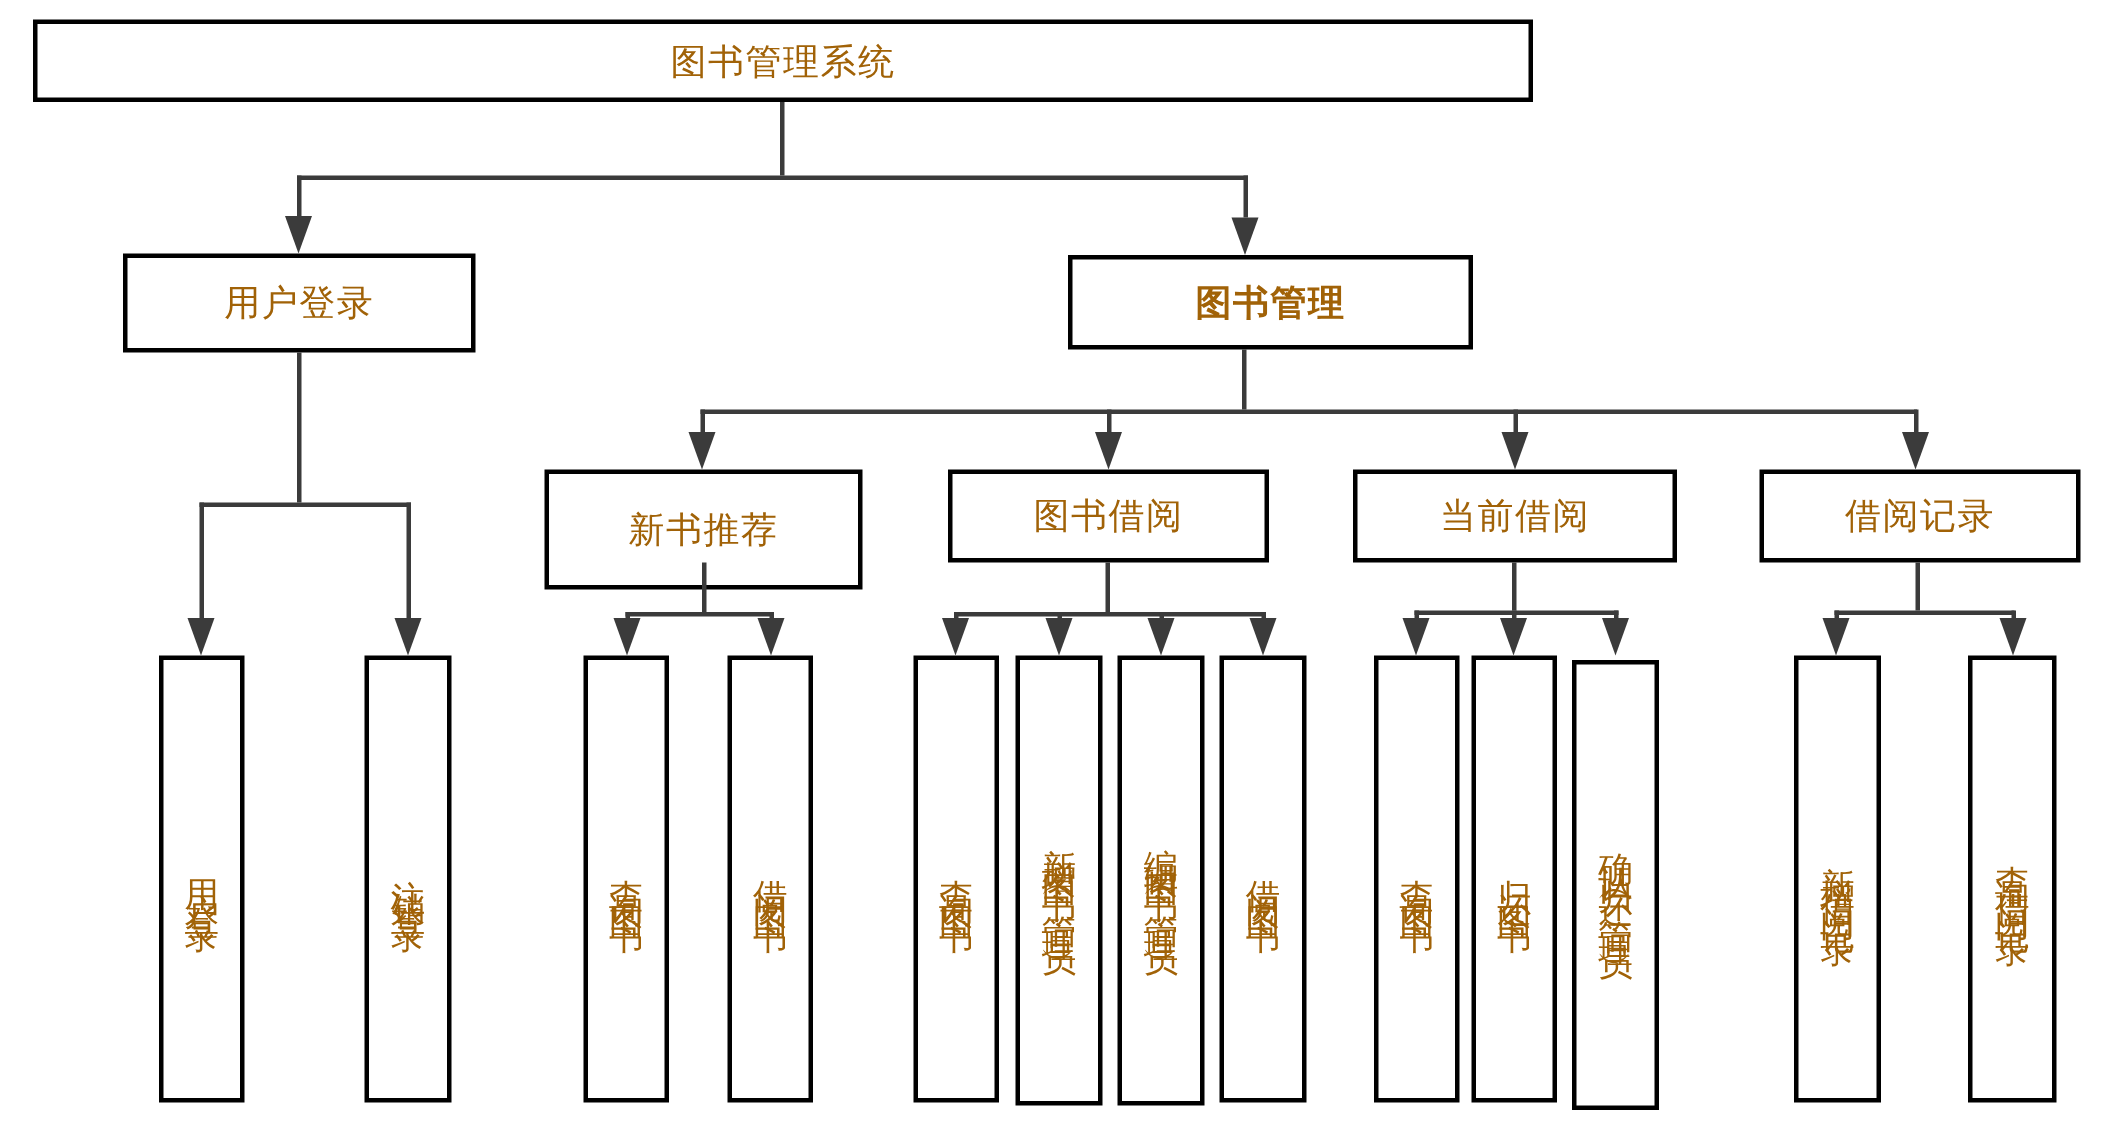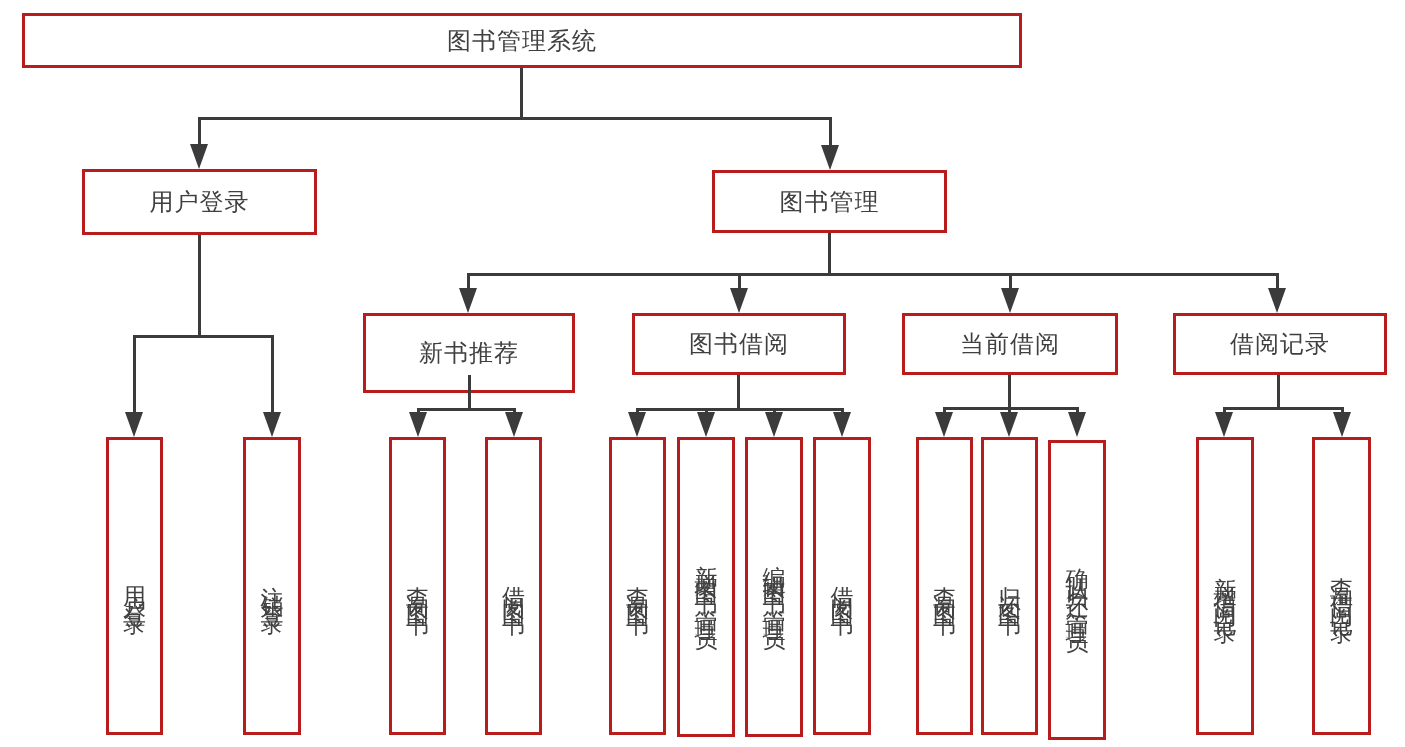--- a/index.html
+++ b/index.html
@@ -6,26 +6,26 @@
   .stage{
     position:relative;
     width:1405px;height:747px;
     background:#ffffff;
     font-family:"Liberation Sans", sans-serif;
     overflow:hidden;
   }
   .box{
     position:absolute;
     box-sizing:border-box;
-    border:3px solid #b91c1c;
+    border:3px solid #000000;
     background:#ffffff;
     display:flex;
     align-items:center;
     justify-content:center;
-    color:#404040;
+    color:#a16207;
     font-size:24px;
     letter-spacing:1px;
     white-space:nowrap;
   }
   .vbox{
     writing-mode:vertical-rl;
     text-orientation:mixed;
     font-size:23px;
     letter-spacing:9px;
     line-height:1;
@@ -61,21 +61,21 @@
   <div class="vl" style="left:520px;top:68px;height:49px;"></div>
   <div class="hl" style="left:198px;top:117px;width:634px;"></div>
   <div class="vl" style="left:198px;top:117px;height:28px;"></div>
   <div class="arr" style="left:190px;top:144px;"></div>
   <div class="vl" style="left:829px;top:117px;height:28px;"></div>
   <div class="arr" style="left:821px;top:145px;"></div>
 
   <div class="box" style="left:82px;top:169px;width:235px;height:66px;">
     <span>用户登录</span>
   </div>
-  <div class="box" style="left:712px;top:170px;width:235px;height:63px;">
+  <div class="box" style="left:712px;top:170px;width:270px;height:63px;font-weight:bold;">
     <span>图书管理</span>
   </div>
 
   <div class="vl" style="left:198px;top:235px;height:100px;"></div>
   <div class="hl" style="left:133px;top:335px;width:141px;"></div>
   <div class="vl" style="left:133px;top:335px;height:80px;"></div>
   <div class="arr" style="left:125px;top:412px;"></div>
   <div class="vl" style="left:271px;top:335px;height:80px;"></div>
   <div class="arr" style="left:263px;top:412px;"></div>
 

